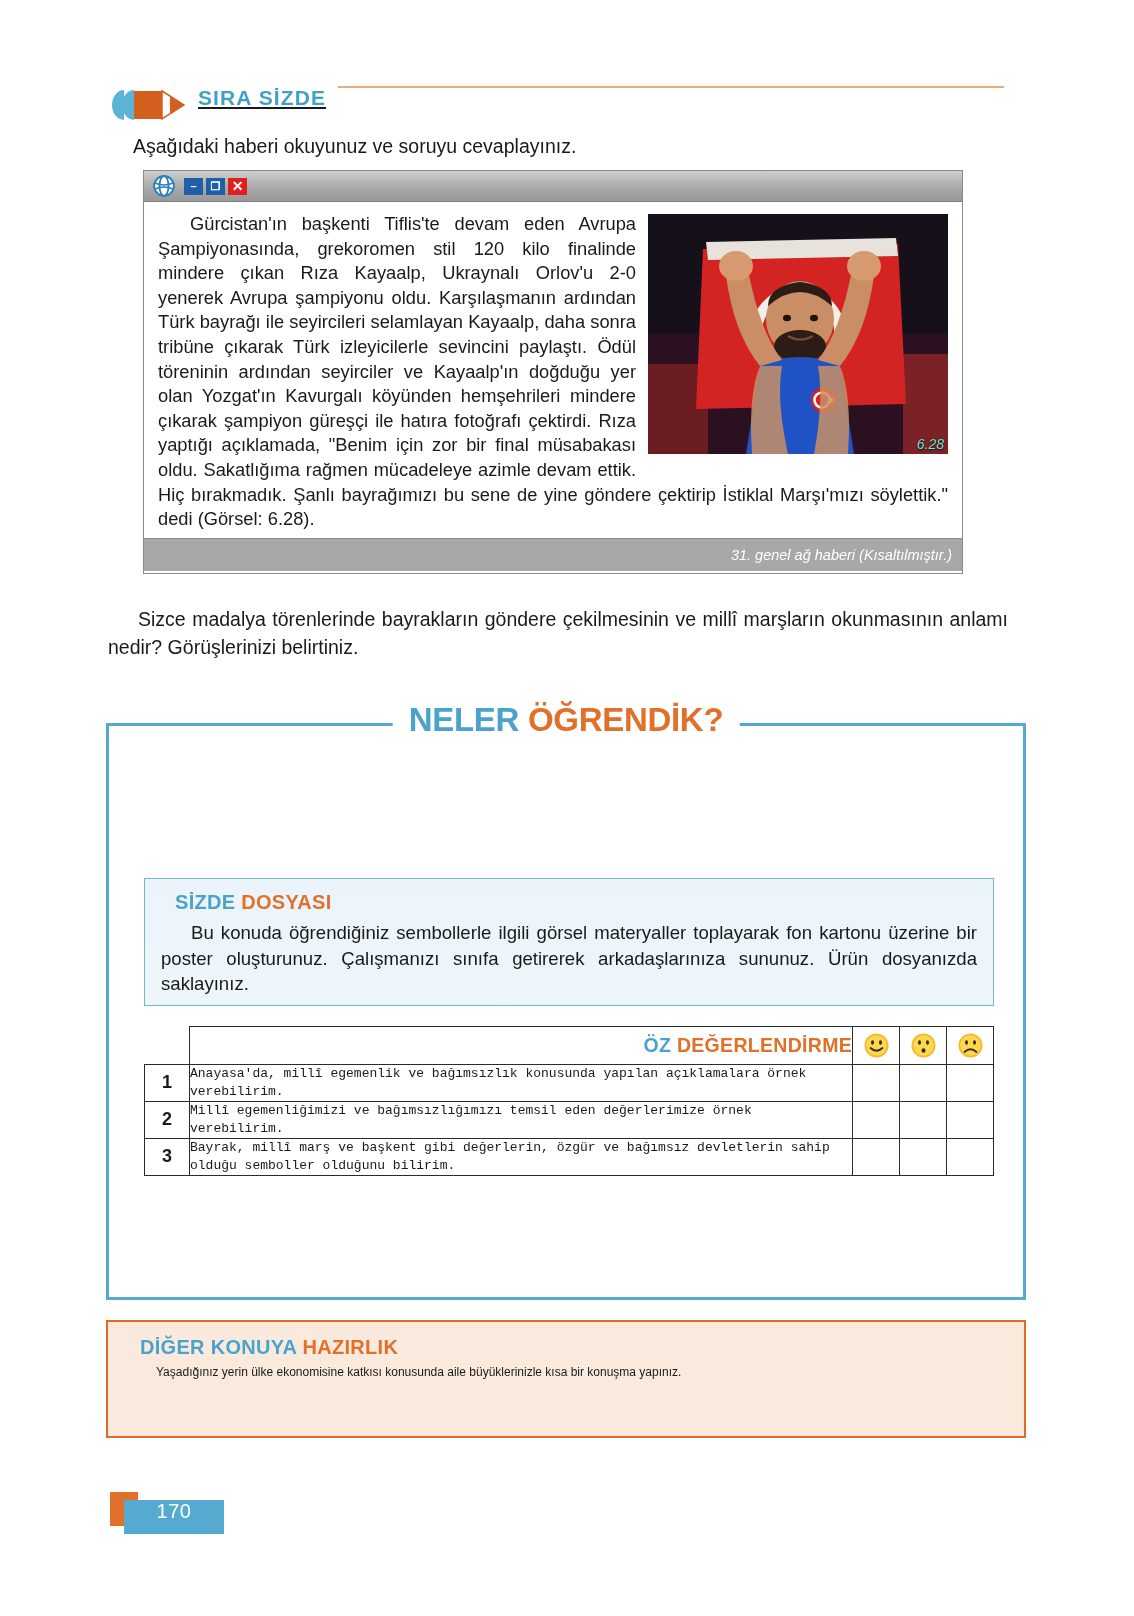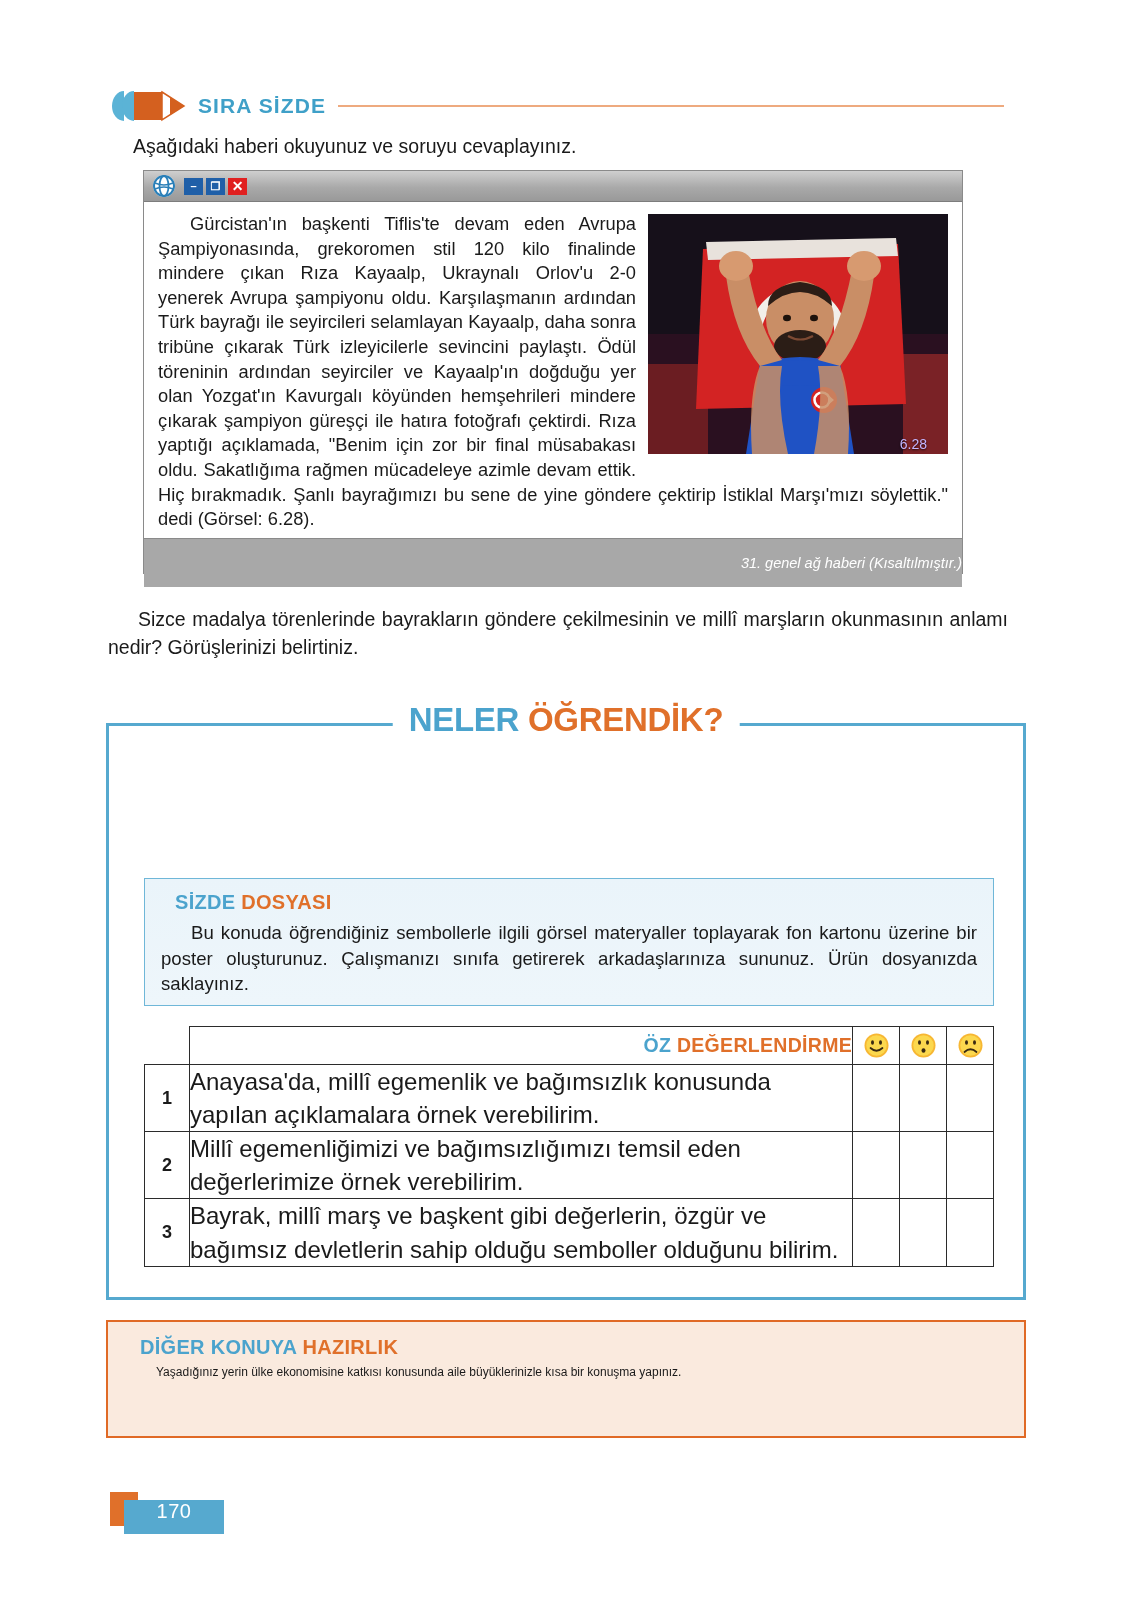--- a/index.html
+++ b/index.html
@@ -12,21 +12,21 @@
     color: #1a1a1a;
     position: relative;
     overflow: hidden;
   }
 
   
   .sira-header {
     position: absolute;
     left: 108px; top: 86px;
     width: 896px; height: 40px;
-    display: flex; align-items: center;
+    display: flex; align-items: flex-start; text-decoration: underline;
   }
   .pencil-wrap { position: relative; width: 84px; height: 38px; flex: 0 0 auto; }
   .sira-label {
     color: #3fa0c8;
     font-size: 21px;
     font-weight: bold;
     letter-spacing: 1.1px;
     margin-left: 6px;
     white-space: nowrap;
   }
@@ -92,38 +92,40 @@
   .article-photo {
     float: right;
     width: 300px; height: 240px;
     margin: 2px 0 4px 12px;
     position: relative;
     overflow: hidden;
     background: #140c12;
   }
   .photo-fig {
     position: absolute;
-    right: 21px; bottom: 2px;
-    color: #c4b5fd;
+    right: 4px; bottom: 2px;
+    color: #5eead4;
     font-size: 14px;
+    font-style: italic;
     z-index: 6;
     text-shadow: 0 1px 2px rgba(0,0,0,.8);
   }
   .article-text {
     font-size: 18.3px;
     line-height: 1.345;
     text-align: justify;
     text-indent: 32px;
     hyphens: auto;
   }
   .win-footer {
-    height: 49px;
+    height: 33px;
     background: #a8a8a8;
     border-top: 1px solid #8a8a8a;
     display: flex; align-items: center; justify-content: flex-end;
+    padding-right: 10px;
   }
   .win-footer-text {
     color: #ffffff;
     font-size: 14.5px;
     font-style: italic;
   }
 
   
   .question-block {
     position: absolute;
@@ -214,22 +216,23 @@
   .emoji { display: inline-block; width: 27px; height: 27px; vertical-align: middle; }
   .row-num {
     width: 45px;
     text-align: center;
     font-size: 18px;
     font-weight: bold;
     vertical-align: middle;
   }
   .row-text {
     padding: 9px 10px 9px 12px;
-    font-size: 24px;
+    font-size: 13px;
     line-height: 1.38;
+    font-family: Liberation Mono, monospace;
   }
   .mark-cell { width: 47px; }
 
   
   .prep-box {
     position: absolute;
     left: 106px; top: 1320px;
     width: 920px; height: 118px;
     border: 2px solid #e06a26;
     background: #faeade;

